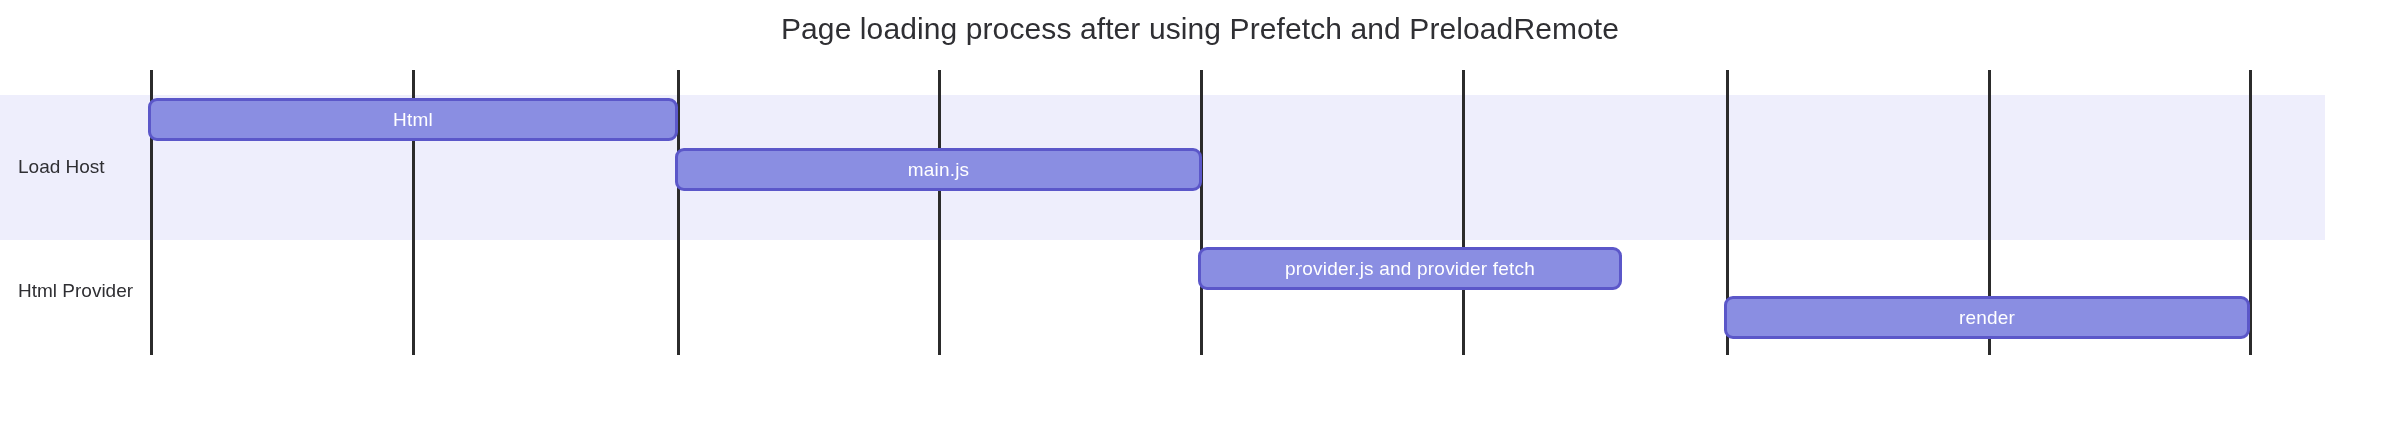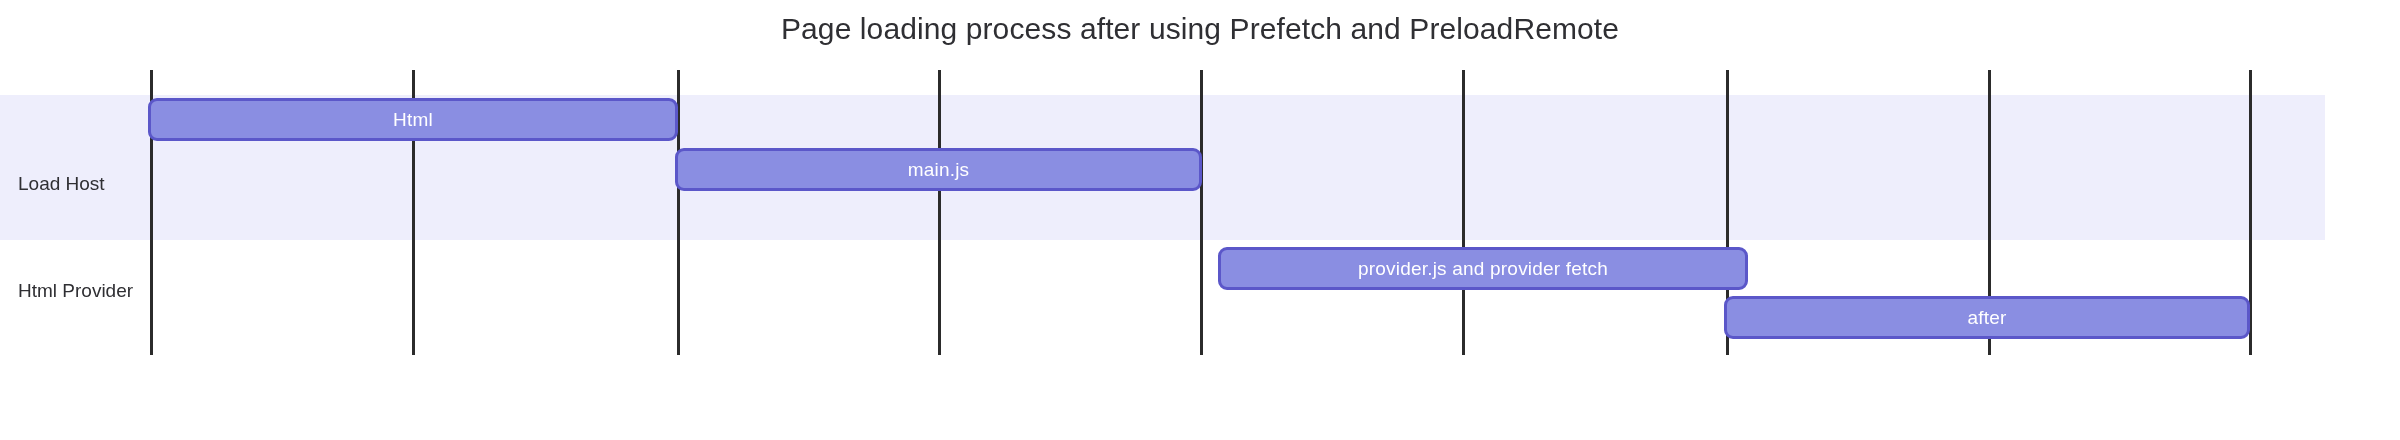--- a/index.html
+++ b/index.html
@@ -107,35 +107,35 @@
     <div class="gridline" style="left:150px;"></div>
     <div class="gridline" style="left:412px;"></div>
     <div class="gridline" style="left:677px;"></div>
     <div class="gridline" style="left:938px;"></div>
     <div class="gridline" style="left:1200px;"></div>
     <div class="gridline" style="left:1462px;"></div>
     <div class="gridline" style="left:1726px;"></div>
     <div class="gridline" style="left:1988px;"></div>
     <div class="gridline" style="left:2249px;"></div>
 
-    <div class="cat-label" style="top:104px;">Load Host</div>
+    <div class="cat-label" style="top:87px;">Load Host</div>
 
     <div class="cat-label" style="top:211px;">Html Provider</div>
 
     <div class="bar" style="left:675px; top:78px; width:527px;">
       <span class="bar-label">main.js</span>
     </div>
 
     <div class="bar" style="left:148px; top:28px; width:530px;">
       <span class="bar-label">Html</span>
     </div>
 
 
-    <div class="bar" style="left:1198px; top:177px; width:530px;margin-left:20px;">
+    <div class="bar" style="left:1198px; top:177px; width:424px;">
       <span class="bar-label">provider.js and provider fetch</span>
     </div>
 
     <div class="bar" style="left:1724px; top:226px; width:526px;">
-      <span class="bar-label">after</span>
+      <span class="bar-label">render</span>
     </div>
 
   </div>
 </div>
 
 </body></html>

